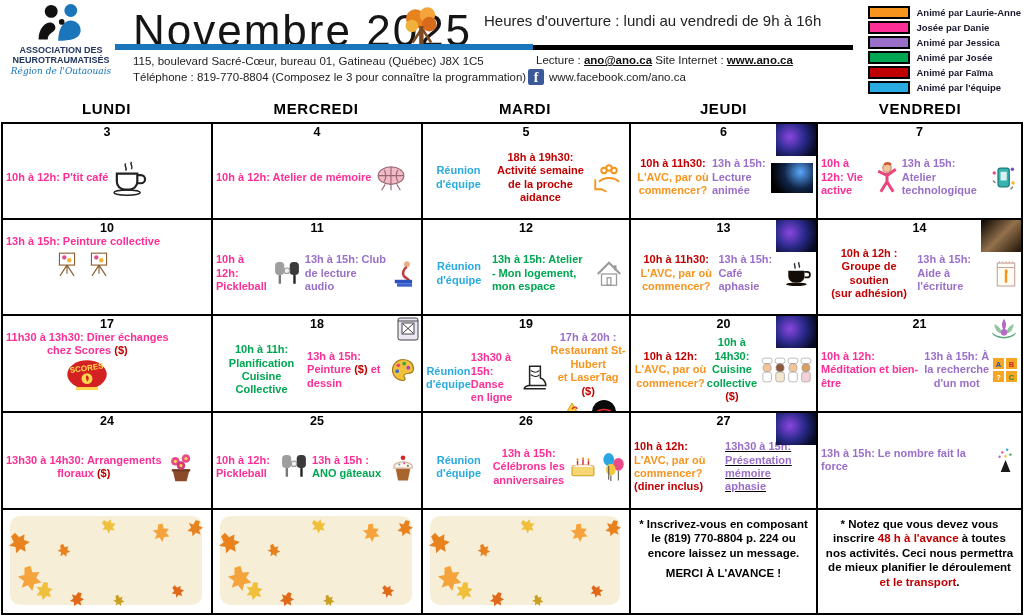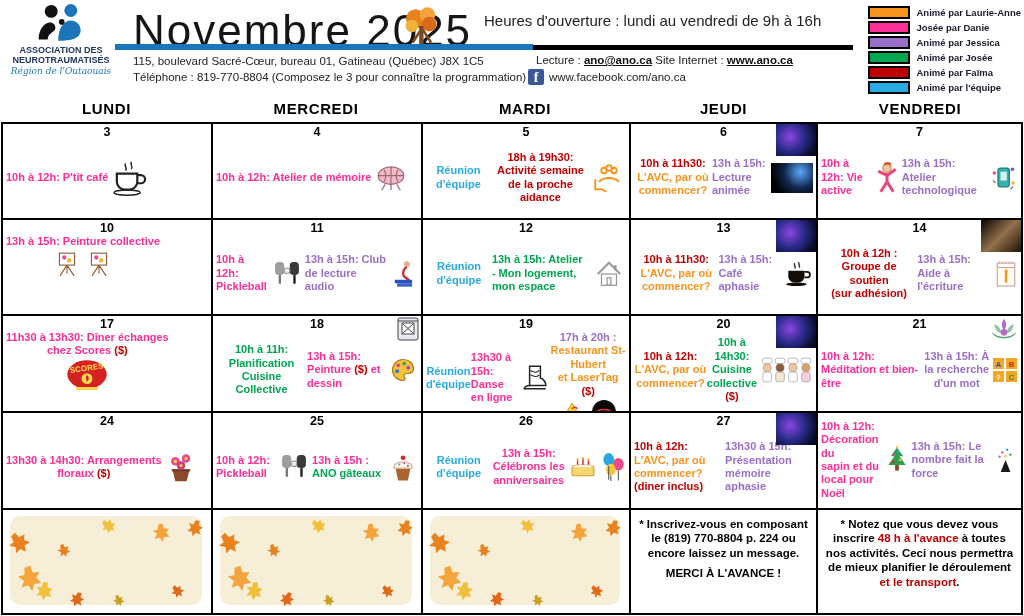--- a/index.html
+++ b/index.html
@@ -577,42 +577,27 @@
     </div>
     <div class="cell">
       <div class="date">27</div>
       <span class="ic ic-photo-avc photo ph-avc corner"></span>
       <div class="evs">
         <div class="ev">
           <div class="evt" style="text-align: left;"><span style="color: rgb(192, 0, 0);">10h à 12h: </span><span style="color: rgb(247, 148, 29);">L'AVC, par où
 commencer? </span><span style="color: rgb(192, 0, 0);">(diner inclus)</span></div>
         </div>
         <div class="ev">
-          <div class="evt" style="text-align: left;"><span style="color: rgb(154, 111, 201);">13h30 à 15h: Présentation
+          <div class="evt" style="text-align: left; text-decoration: underline;"><span style="color: rgb(154, 111, 201);">13h30 à 15h: Présentation
 mémoire aphasie</span></div>
         </div>
       </div>
     </div>
     <div class="cell">
       <div class="evs">
-        <div class="ev">
-          <div class="evt" style="text-align: left;"><span style="color: rgb(251, 47, 150);">10h à 12h: Décoration du
-sapin et du local pour Noël</span></div>
-          <span class="ic ic-xmastree">
-            <svg viewBox="0 0 24 26">
-              <path d="M12 3l5 7h-3l5 7H5l5-7H7z" fill="#2e9e4f"></path>
-              <rect x="10.5" y="17" width="3" height="4.5" fill="#8a4b2b"></rect>
-              <path d="M12 1l1.3 2.6h-2.6z" fill="#f5c63c"></path>
-              <circle cx="10" cy="9" r="1" fill="#e84c8b"></circle>
-              <circle cx="14.5" cy="13" r="1" fill="#f5c63c"></circle>
-              <circle cx="9" cy="14.5" r="1" fill="#d92525"></circle>
-              <circle cx="13" cy="6.5" r=".9" fill="#2aa7e0"></circle>
-            </svg>
-          </span>
-        </div>
         <div class="ev">
           <div class="evt" style="text-align: left;"><span style="color: rgb(154, 111, 201);">13h à 15h: Le nombre fait la force</span></div>
           <span class="ic ic-confetti">
             <svg viewBox="0 0 24 26">
               <path d="M8 24l4.5-11L17 24z" fill="#1a1a1a"></path>
               <circle cx="9.5" cy="6" r="1.1" fill="#e84c8b"></circle>
               <circle cx="14" cy="3.5" r="1.1" fill="#2aa7e0"></circle>
               <circle cx="17" cy="8" r="1.1" fill="#3aa64c"></circle>
               <circle cx="12.5" cy="9.5" r="1.1" fill="#f5c63c"></circle>
               <circle cx="7" cy="10" r="1.1" fill="#b36bc4"></circle>

